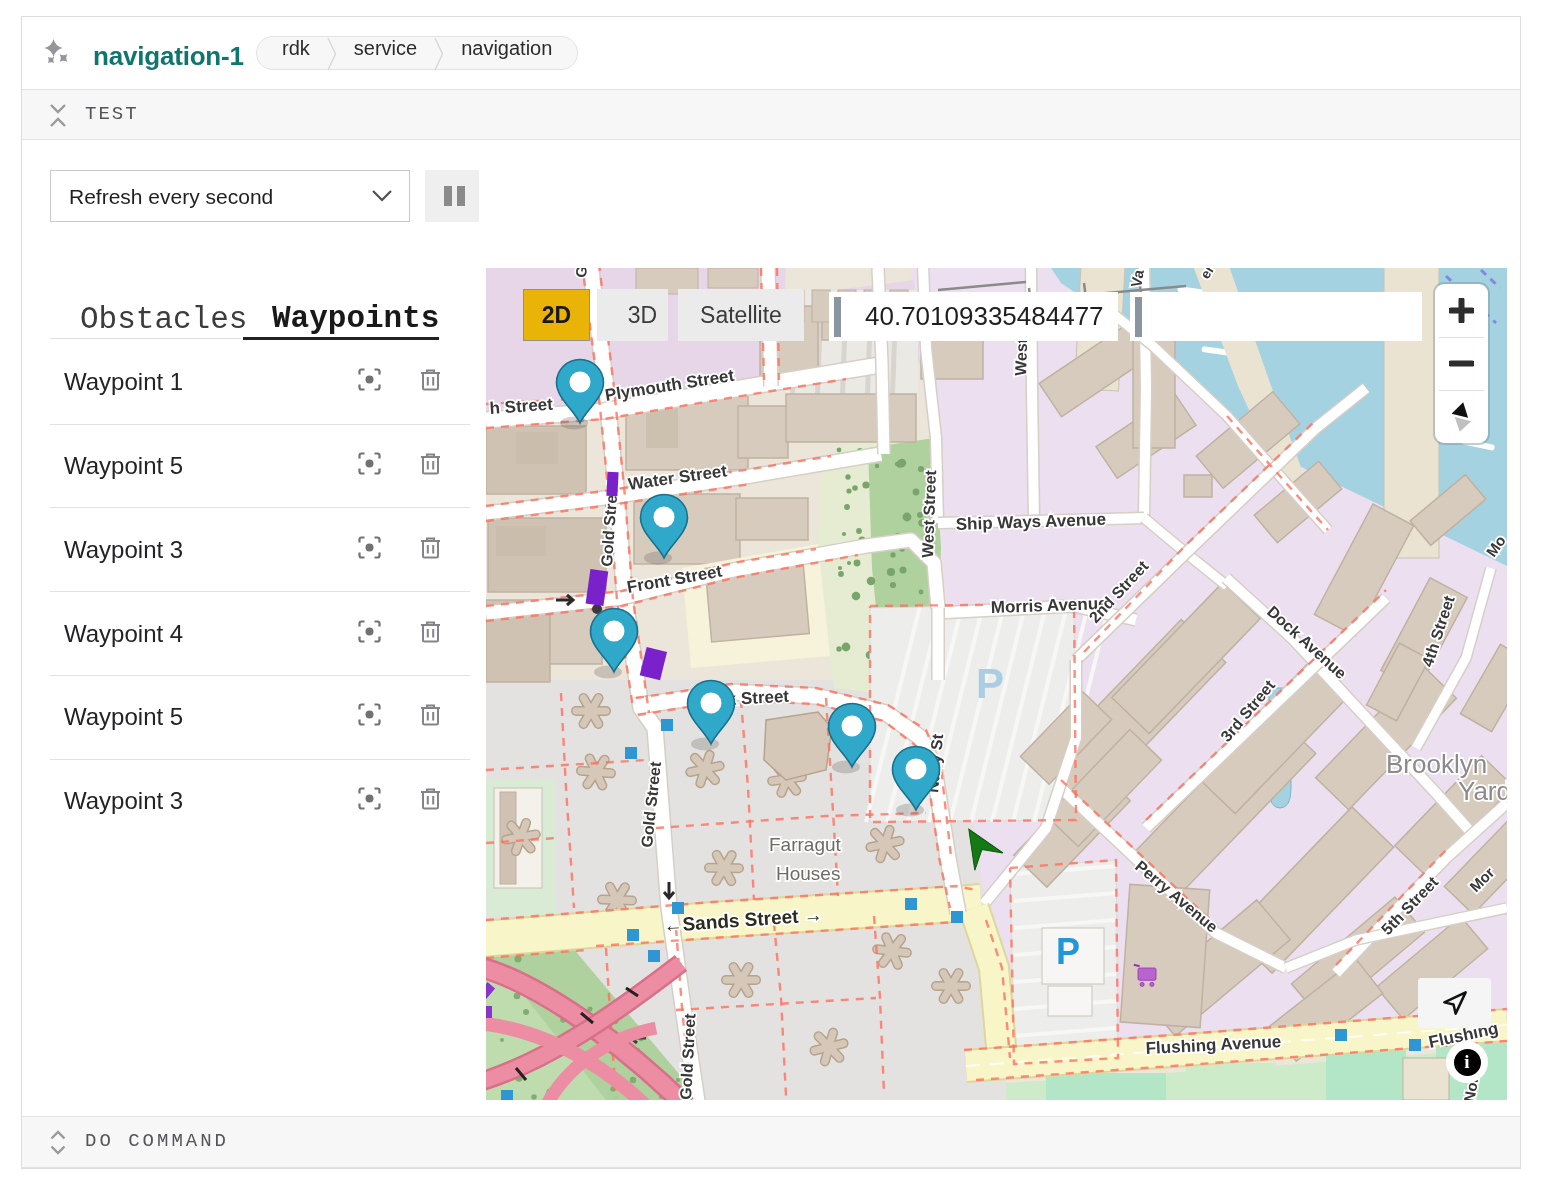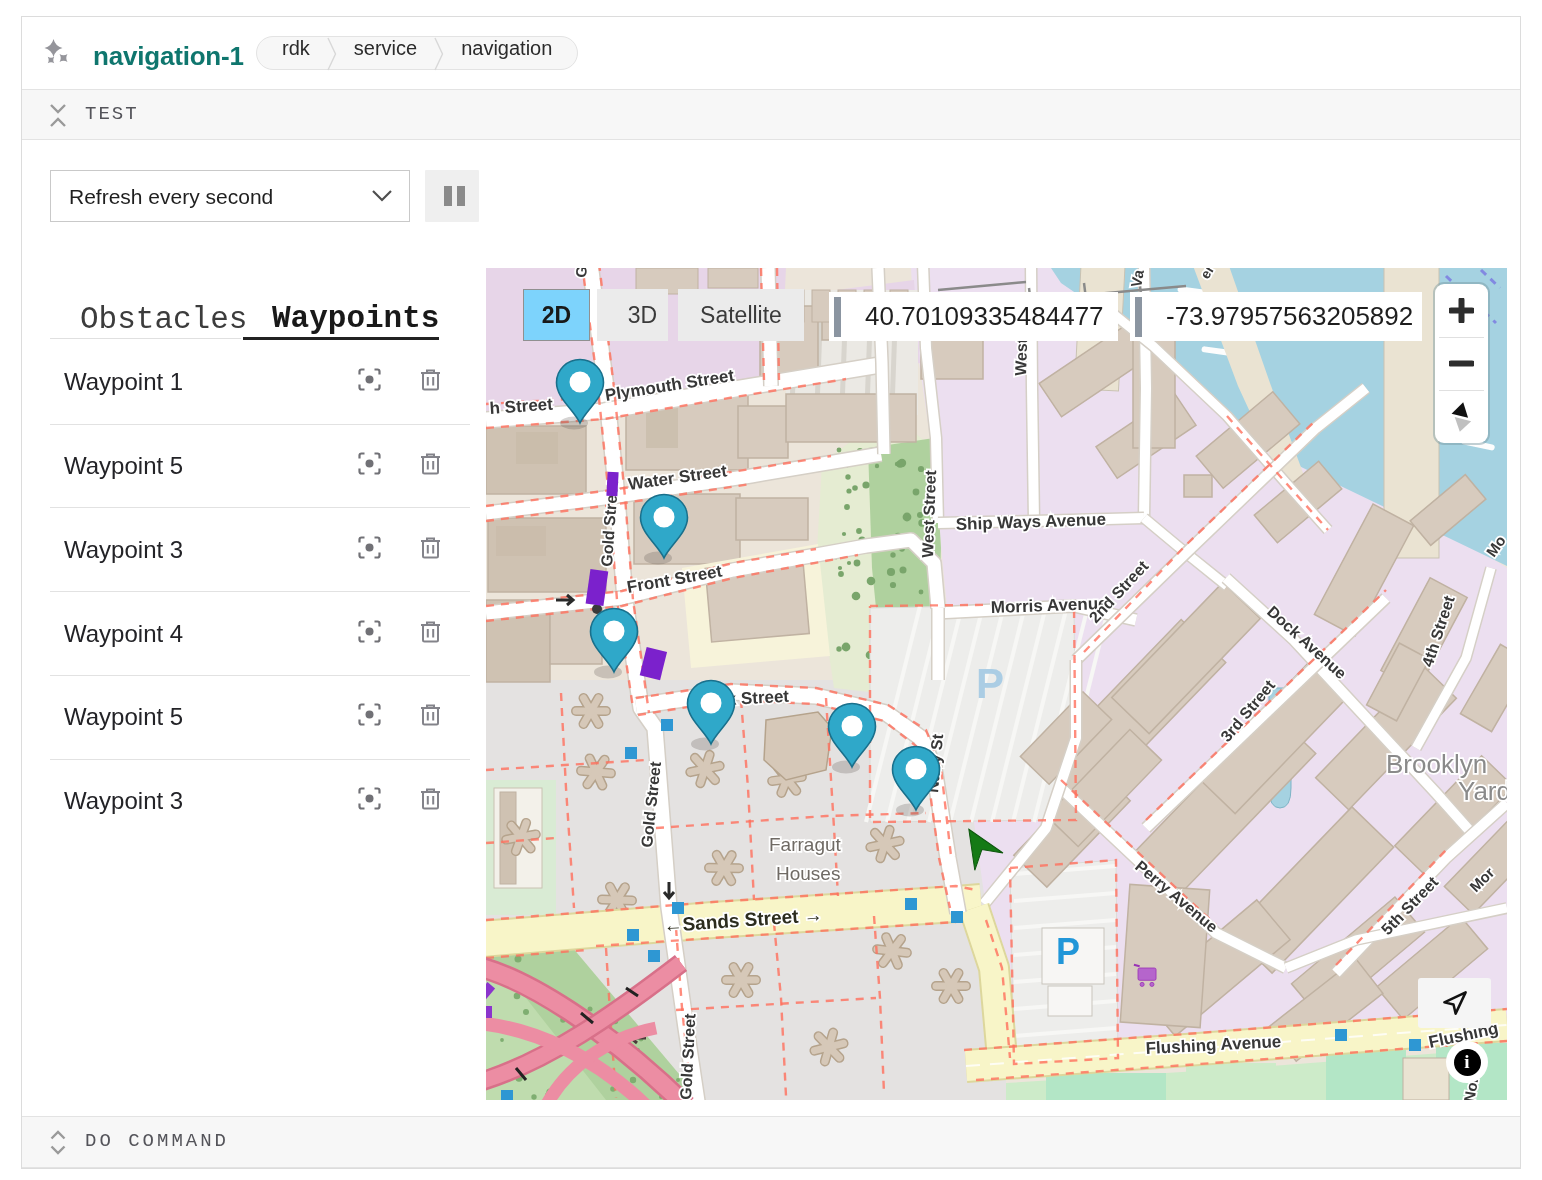--- a/index.html
+++ b/index.html
@@ -593,30 +593,29 @@
         </g>
       </defs>
 <use href="#pin" x="94" y="155"></use>
 <use href="#pin" x="178" y="290"></use>
 <use href="#pin" x="128" y="404"></use>
 <use href="#pin" x="225" y="476"></use>
 <use href="#pin" x="366" y="499"></use>
 <use href="#pin" x="430" y="542"></use>
 </svg>
 
-  <div class="mapbtn" style="left:37px;width:67px;background:#7dd3fc;border:1.5px solid #909090;font-weight:bold;color:#191919;">2D</div>
+  <div class="mapbtn" style="left:37px;width:67px;background:#eab308;border:1.5px solid #909090;font-weight:bold;color:#191919;">2D</div>
   <div class="mapbtn" style="left:111px;width:71px;background:#ebebeb;color:#3a3a3a;padding-left:20px;">3D</div>
   <div class="mapbtn" style="left:192px;width:126px;background:#ebebeb;color:#3a3a3a;">Satellite</div>
   <div class="coord" style="left:343px;width:289px;">
       <div class="grip"></div>
       <div class="val">40.70109335484477</div>
     </div>
   <div class="coord" style="left:644px;width:292px;">
       <div class="grip"></div>
-      <div class="val">-73.97957563205892</div>
     </div>
 
   <div class="zoomctl">
     <div class="div" style="top:53px"></div>
     <div class="div" style="top:106px"></div>
     <svg class="abs" style="left:14px;top:14px" width="25" height="25" viewBox="0 0 25 25">
         <path d="M12.5 2 V23 M2 12.5 H23" stroke="#2d2d2d" stroke-width="6" stroke-linecap="round"></path>
       </svg>
     <svg class="abs" style="left:14px;top:67px" width="25" height="25" viewBox="0 0 25 25">
         <path d="M2 12.5 H23" stroke="#2d2d2d" stroke-width="6" stroke-linecap="round"></path>

